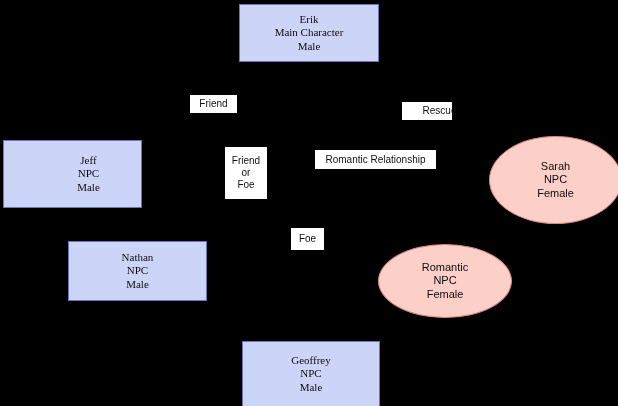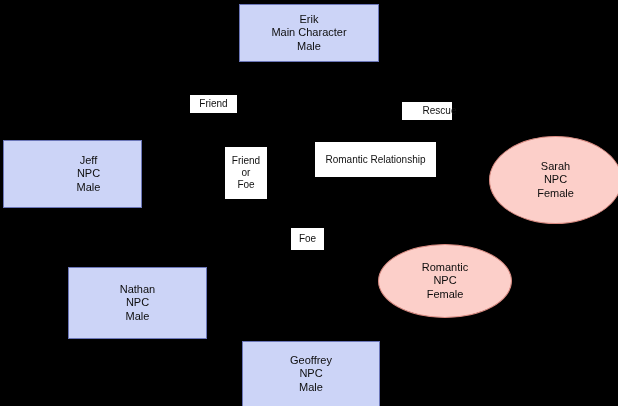--- a/index.html
+++ b/index.html
@@ -24,20 +24,21 @@
     justify-content:center;
     text-align:center;
     color:#0d0d0d;
     font-size:11px;
     line-height:13.5px;
     white-space:pre-line;
   }
   .node.rect{
     background:#ccd4f7;
     border:1px solid #6b76b8;
+    font-family:Liberation Serif, serif;
   }
   .node.ellipse{
     background:#fccfc9;
     border:1px solid #d98b82;
     border-radius:50%;
   }
 
   .edge-label{
     position:absolute;
     box-sizing:border-box;
@@ -70,21 +71,21 @@
   </svg>
 
   <div class="node rect" style="left:239px;top:4px;width:140px;height:58px;">Erik
 Main Character
 Male</div>
 
   <div class="node rect" style="left:3px;top:140px;width:139px;height:68px;padding-left:32px;">Jeff
 NPC
 Male</div>
 
-  <div class="node rect" style="left:68px;top:241px;width:139px;height:72px;margin-top:26px;">Nathan
+  <div class="node rect" style="left:68px;top:241px;width:139px;height:60px;">Nathan
 NPC
 Male</div>
 
   <div class="node rect" style="left:242px;top:341px;width:138px;height:66px;">Geoffrey
 NPC
 Male</div>
 
   <div class="node ellipse" style="left:489px;top:136px;width:133px;height:88px;">Sarah
 NPC
 Female</div>
@@ -94,17 +95,17 @@
 Female</div>
 
   <div class="edge-label" style="left:190px;top:95px;width:47px;height:18px;">Friend</div>
 
   <div class="edge-label" style="left:402px;top:102px;width:50px;height:18px;padding-left:28px;">Rescue</div>
 
   <div class="edge-label" style="left:225px;top:147px;width:42px;height:52px;">Friend
 or
 Foe</div>
 
-  <div class="edge-label" style="left:315px;top:142px;width:121px;height:35px;">Romantic Relationship</div>
+  <div class="edge-label" style="left:315px;top:150px;width:121px;height:19px;">Romantic Relationship</div>
 
   <div class="edge-label" style="left:291px;top:228px;width:33px;height:22px;">Foe</div>
 
 </div>
 
 </body></html>

